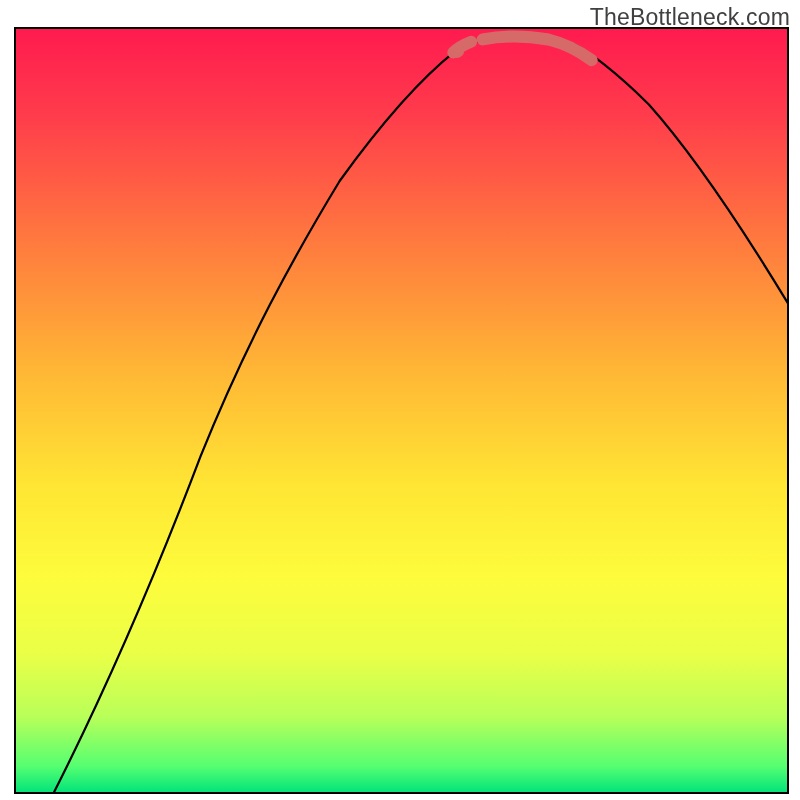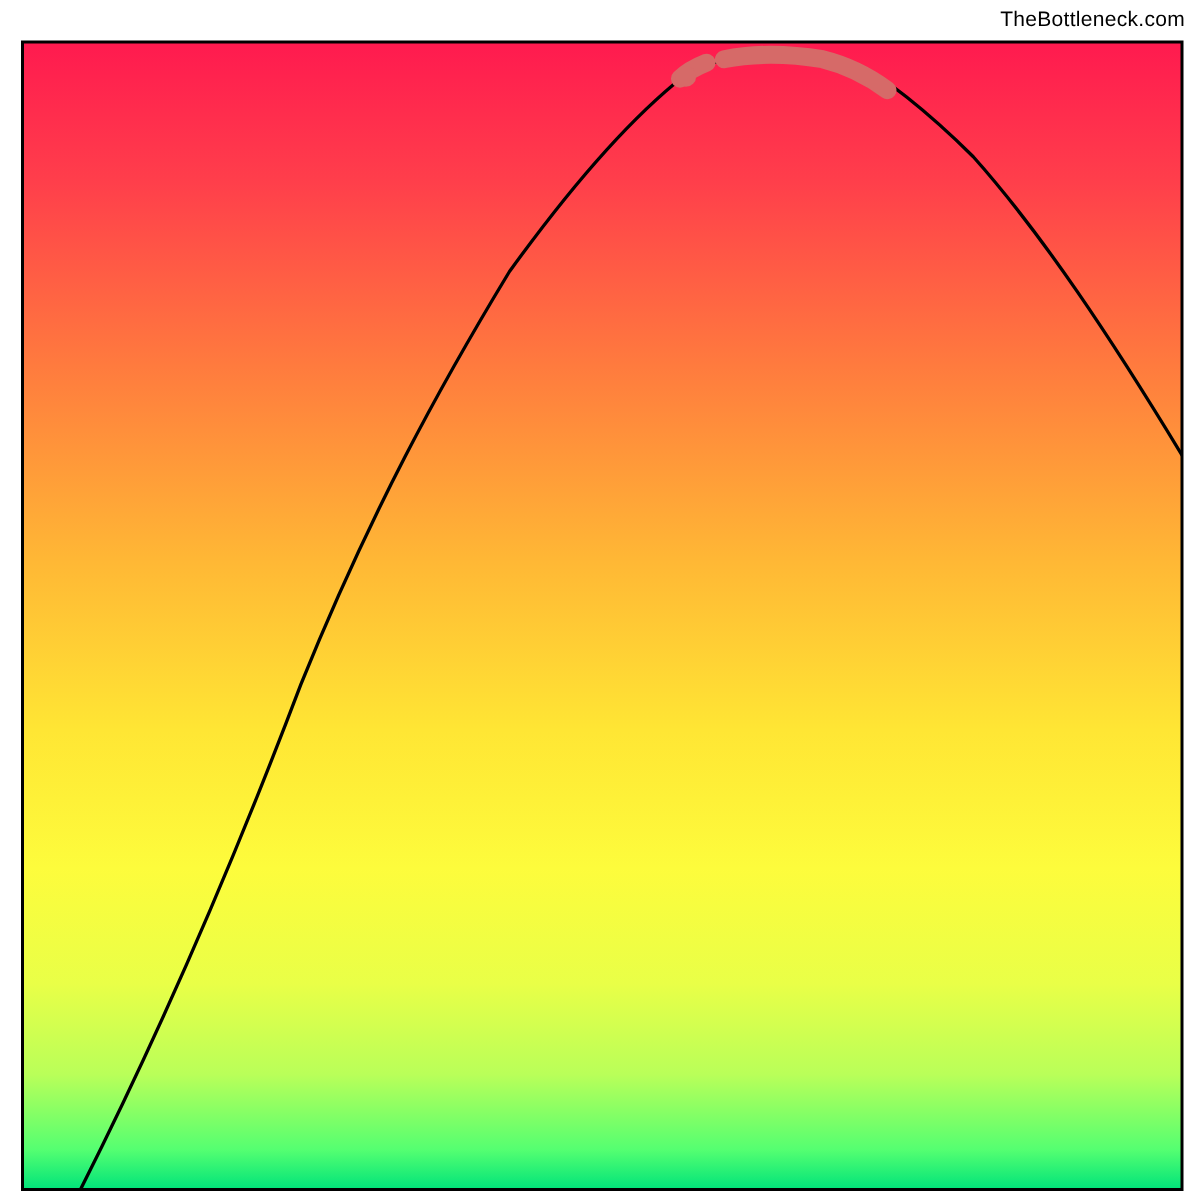--- a/index.html
+++ b/index.html
@@ -12,22 +12,22 @@
   }
   .container {
     position: relative;
     width: 800px;
     height: 800px;
   }
   .watermark {
     position: absolute;
     top: 4px;
     right: 10px;
-    font-size: 14px;
-    color: #000000;
+    font-size: 23px;
+    color: #404040;
     font-weight: 400;
     letter-spacing: 0.2px;
     z-index: 10;
   }
   svg {
     display: block;
   }
 </style>
 </head>
 <body>

